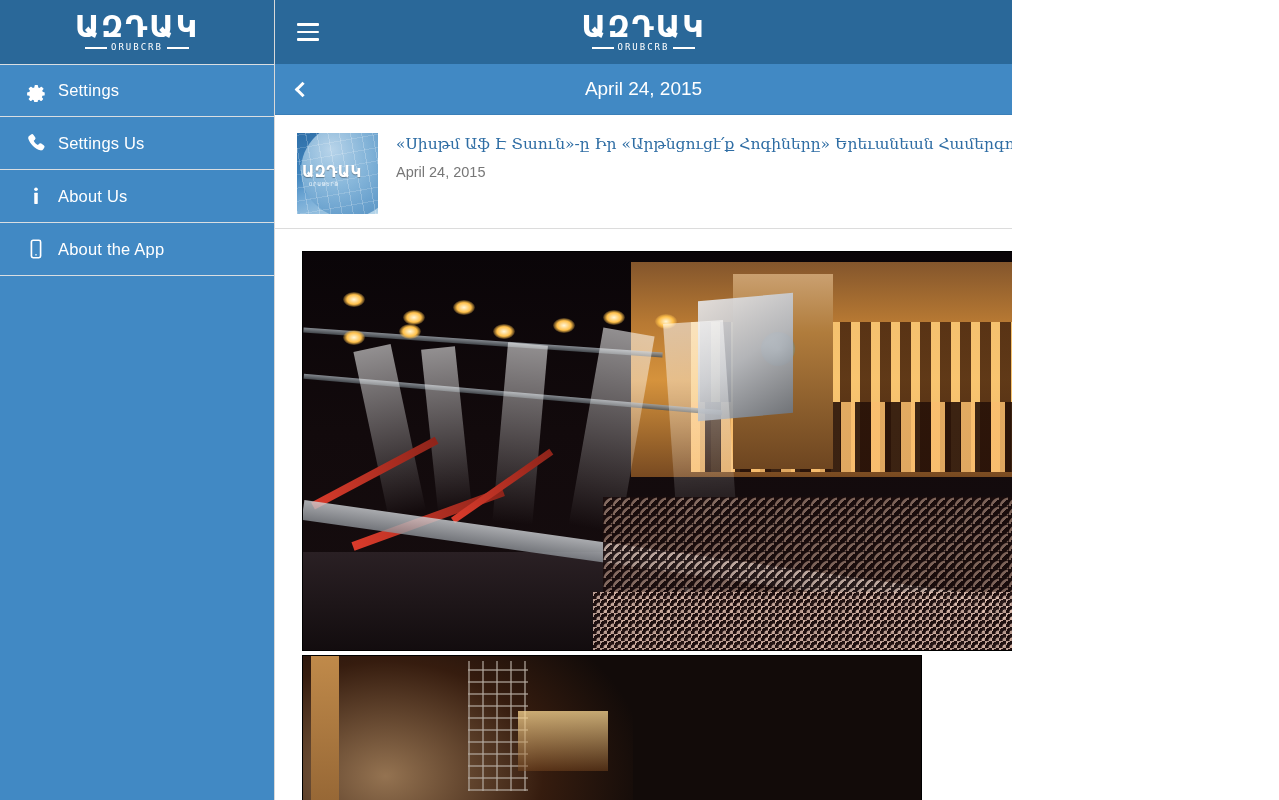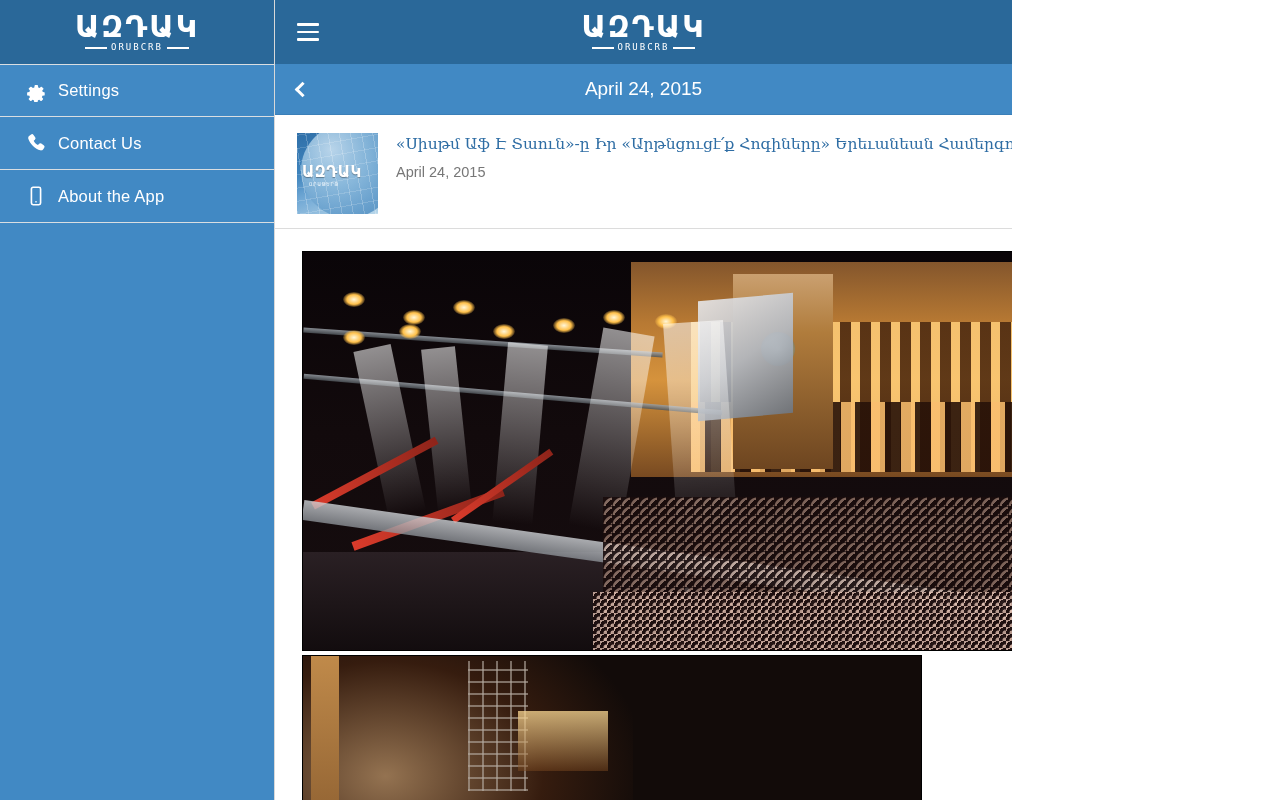--- a/index.html
+++ b/index.html
@@ -314,23 +314,32 @@
         </span>
         <span class="nav-label">Settings</span>
       </li>
 
       <li class="nav-item">
         <span class="nav-icon">
           <svg width="22" height="22" viewBox="0 0 24 24" fill="currentColor">
             <path d="M6.6 2.6a2 2 0 012.7.6l1.8 2.6a2 2 0 01-.3 2.6l-1.3 1.1c.7 1.9 2.6 3.9 4.6 4.8l1.1-1.3a2 2 0 012.6-.35l2.6 1.75a2 2 0 01.6 2.7l-1.1 1.7c-.7 1.1-2 1.5-3.3 1.2C11.4 18.8 5.2 12.6 3.6 7.3 3.3 6 3.7 4.7 4.8 4z"></path>
           </svg>
         </span>
-        <span class="nav-label">Contact Us</span>
+        <span class="nav-label">Settings Us</span>
       </li>
 
+      <li class="nav-item">
+        <span class="nav-icon">
+          <svg width="22" height="22" viewBox="0 0 24 24" fill="currentColor">
+            <circle cx="12" cy="4.6" r="2"></circle>
+            <rect x="10.1" y="8.4" width="3.8" height="12.2" rx="0.6"></rect>
+          </svg>
+        </span>
+        <span class="nav-label">About Us</span>
+      </li>
 
       <li class="nav-item">
         <span class="nav-icon">
           <svg width="22" height="22" viewBox="0 0 24 24" fill="none" stroke="currentColor" stroke-width="1.8">
             <rect x="7" y="2.5" width="10" height="19" rx="1.8"></rect>
             <circle cx="12" cy="18.4" r="0.9" fill="currentColor" stroke="none"></circle>
           </svg>
         </span>
         <span class="nav-label">About the App</span>
       </li>

